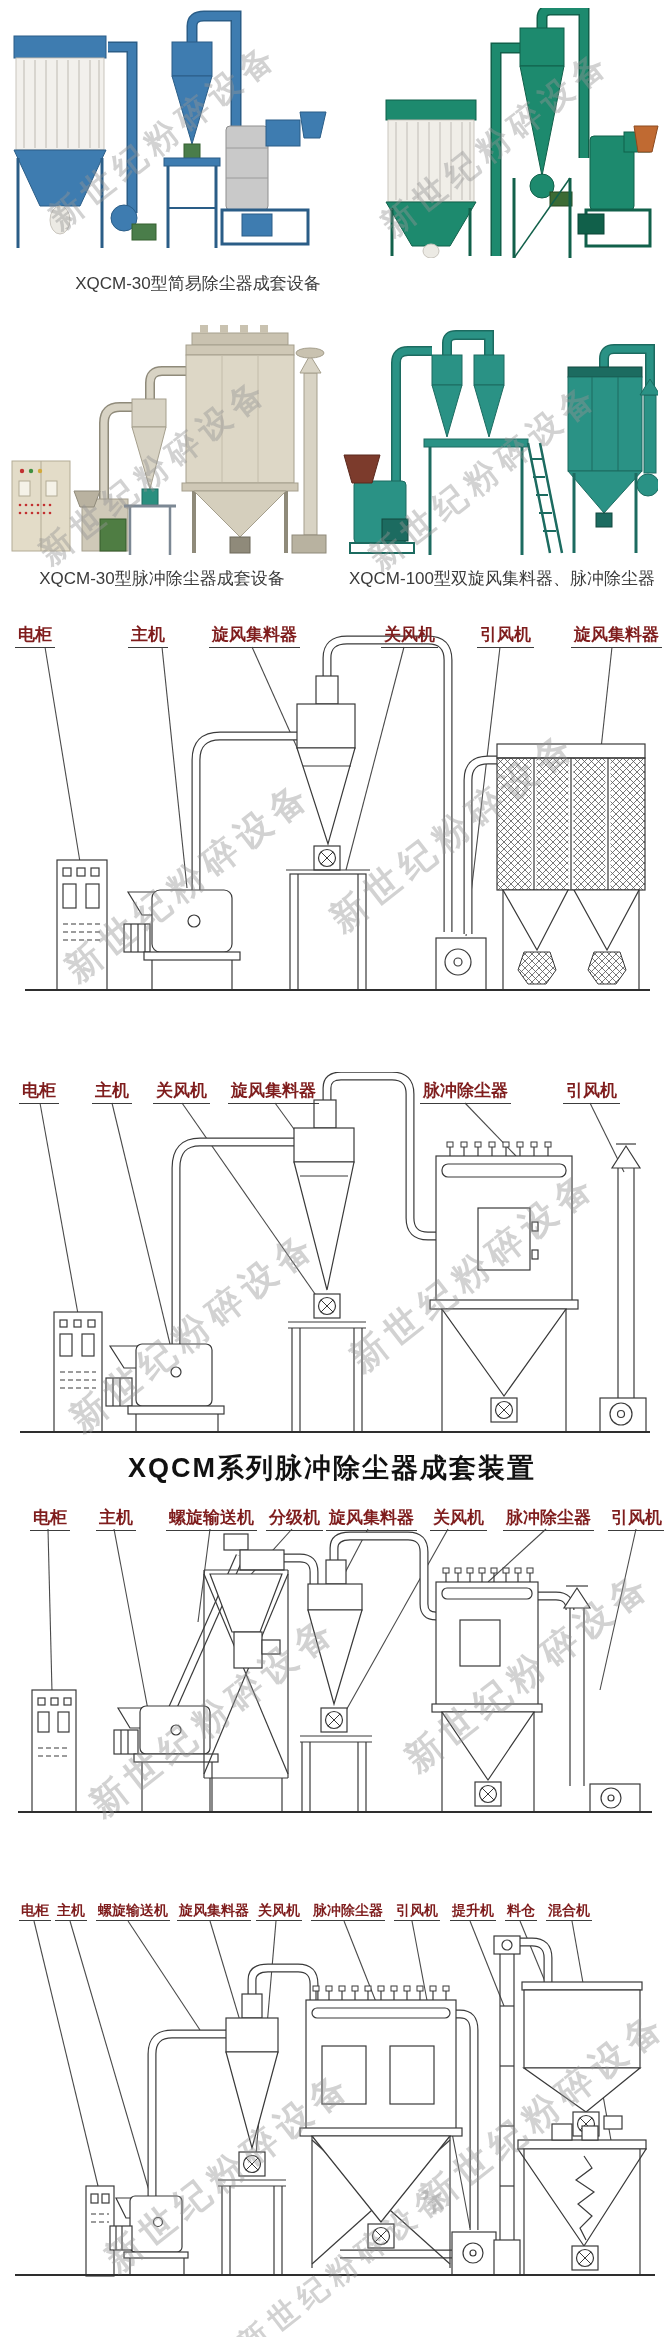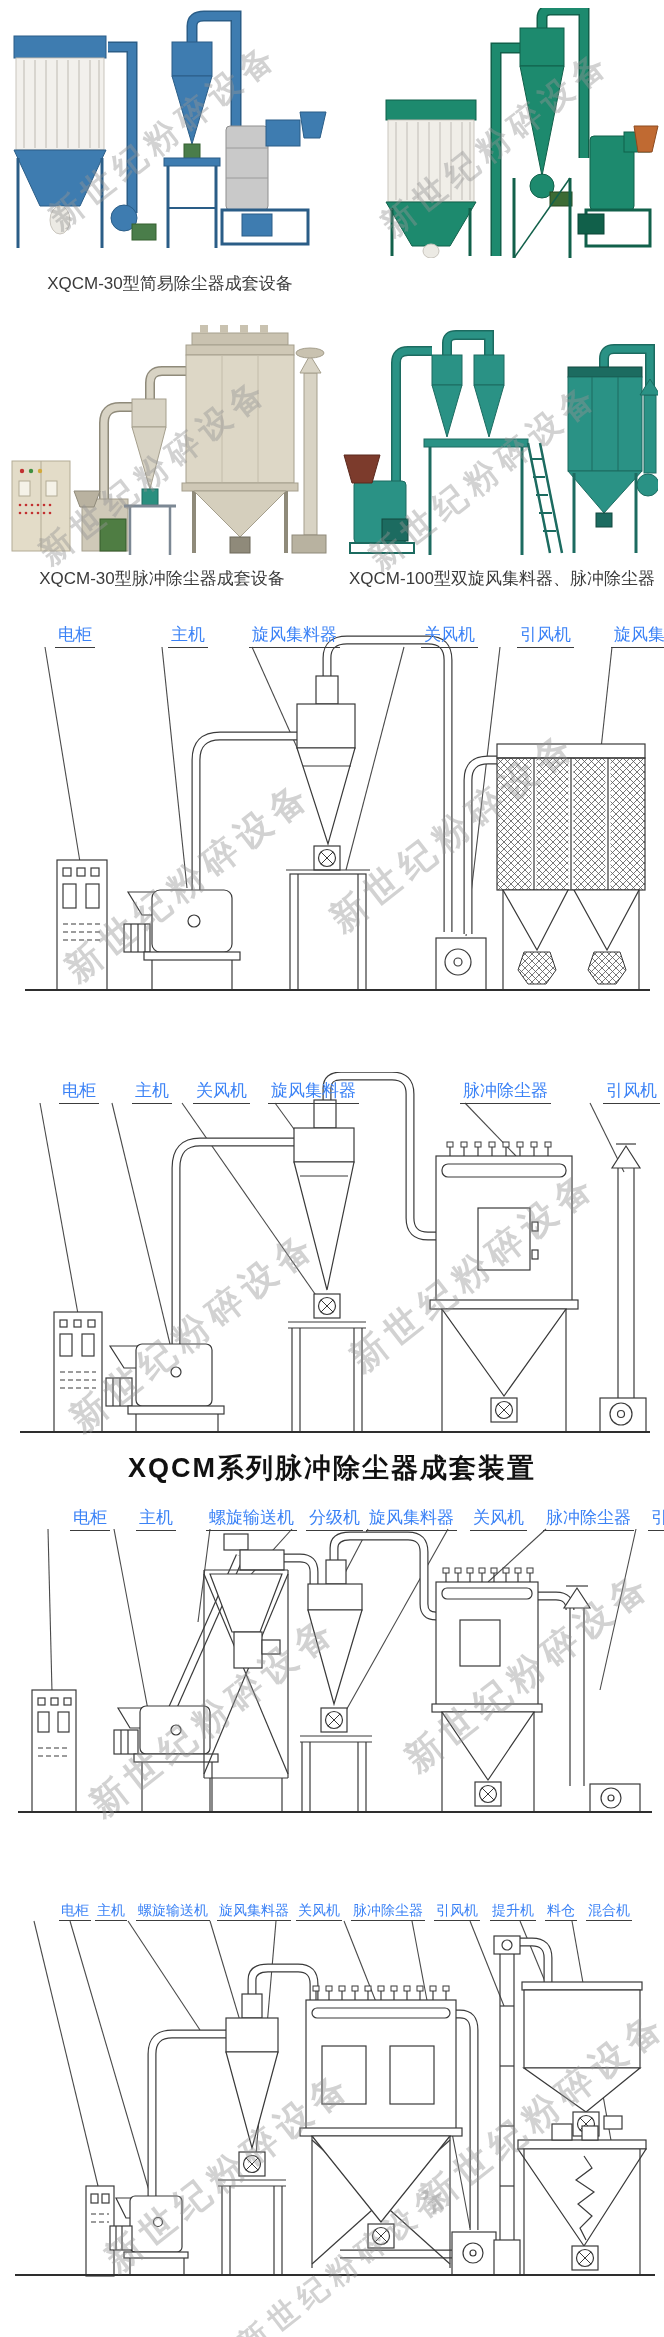--- a/index.html
+++ b/index.html
@@ -9,23 +9,23 @@
   svg{display:block;}
   
   .s{fill:none;stroke:#3a3a3a;stroke-width:1.2;}
   .sw{fill:#fff;stroke:#3a3a3a;stroke-width:1.2;}
   .po{fill:none;stroke:#3a3a3a;stroke-width:9;}
   .pi{fill:none;stroke:#fff;stroke-width:6.6;}
   .ld{stroke:#4a4a4a;stroke-width:1.1;}
   .gnd{stroke:#2e2e2e;stroke-width:1.8;}
   .dash{stroke-dasharray:5 3;}
   
-  .dlabel{position:absolute;font-size:17px;font-weight:400;color:#3b82f6;
+  .dlabel{position:absolute;font-size:17px;font-weight:700;color:#7f1d1d;
           border-bottom:1.5px solid #3c3c3c;padding:0 3px 2px;line-height:1.15;
-          white-space:nowrap;background:transparent;margin-left:40px;}
+          white-space:nowrap;background:transparent;}
   .dlabel.sm{font-size:14px;padding:0 2px 2px;}
   
   .dcap{position:absolute;left:0;width:664px;text-align:center;font-size:27px;
         font-weight:700;color:#111;letter-spacing:2px;white-space:nowrap;}
   
   .pcap{position:absolute;font-size:17px;color:#3a3a3a;text-align:center;white-space:nowrap;}
   
   .wm{position:absolute;color:rgba(148,148,148,0.42);font-weight:700;letter-spacing:7px;
       white-space:nowrap;transform:rotate(-38deg);transform-origin:0 0;
       pointer-events:none;z-index:6;}
@@ -142,21 +142,21 @@
         <g>
           <rect x="252" y="128" width="44" height="74" rx="4" fill="#1d8a6e" stroke="#11604a"></rect>
           <rect x="286" y="124" width="26" height="20" fill="#1d8a6e" stroke="#11604a"></rect>
           <polygon points="296,118 320,118 314,144 300,144" fill="#c06a32" stroke="#8d4a1f"></polygon>
           <rect x="248" y="202" width="64" height="36" fill="none" stroke="#11604a" stroke-width="3"></rect>
           <rect x="240" y="206" width="26" height="20" fill="#11604a" stroke="#0b4536"></rect>
         </g>
       </svg>
     </div>
   </div>
-  <div class="pcap" style="left:8px;top:272px;width:324px;">XQCM-30型简易除尘器成套设备</div>
+  <div class="pcap" style="left:0;top:272px;width:324px;padding-left:36px;">XQCM-30型简易除尘器成套设备</div>
 
   <div class="abs" style="left:0;top:303px;width:664px;height:258px">
     <div class="abs" style="left:4px;top:0;width:325px;height:258px">
       <svg viewBox="0 0 325 256" width="325" height="256">
         <g>
           <path d="M100,196 V120 Q100,104 116,104 H132" stroke="#8f8a7a" stroke-width="10" fill="none"></path>
           <path d="M100,196 V120 Q100,104 116,104 H132" stroke="#d8d3c4" stroke-width="7" fill="none"></path>
           <path d="M146,96 V80 Q146,68 158,68 H182" stroke="#8f8a7a" stroke-width="10" fill="none"></path>
           <path d="M146,96 V80 Q146,68 158,68 H182" stroke="#d8d3c4" stroke-width="7" fill="none"></path>
         </g>

